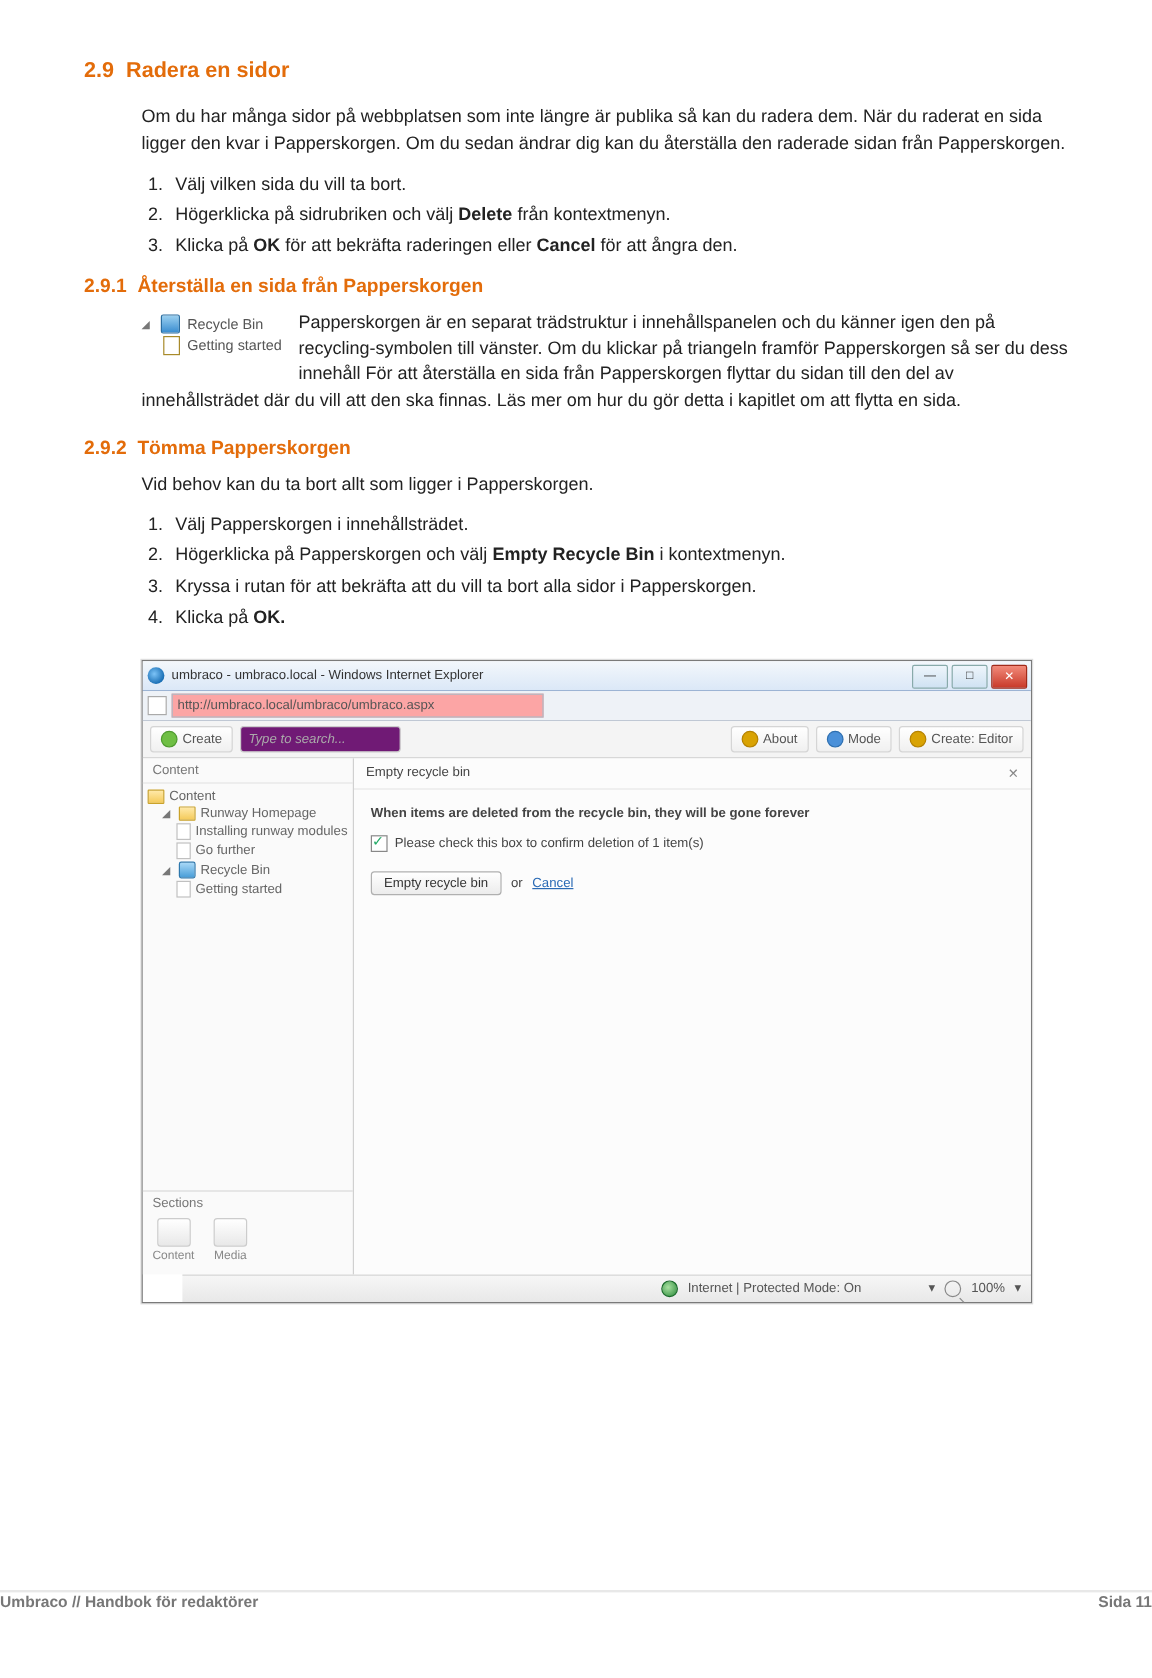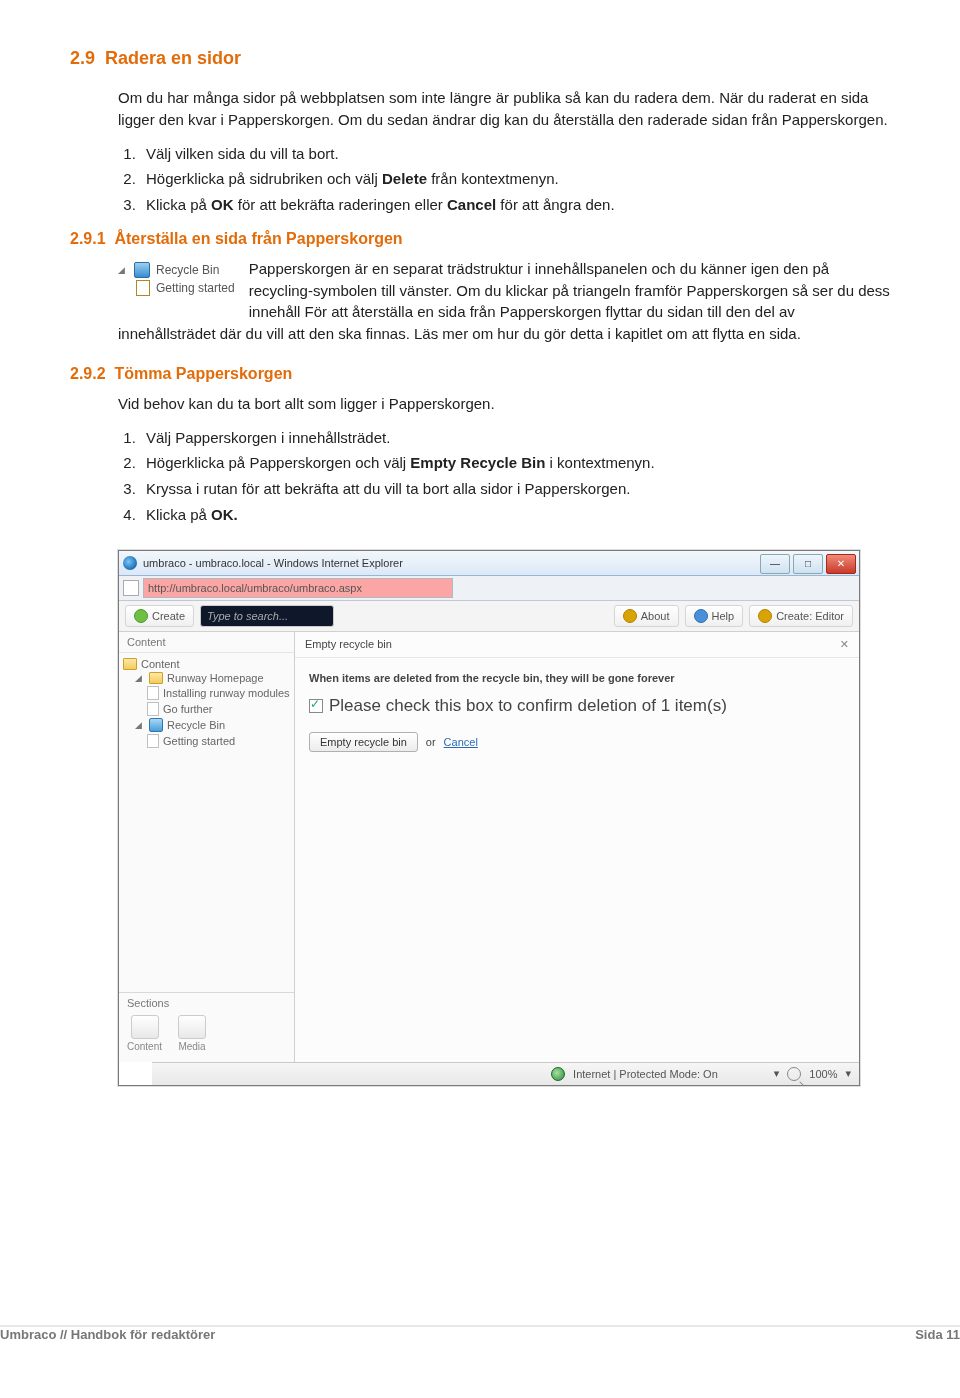--- a/index.html
+++ b/index.html
@@ -98,21 +98,21 @@
   }
   .tb-btn{
     display:flex;align-items:center;gap:4px;height:20px;padding:0 8px;
     border:1px solid #d5d5d5;border-radius:3px;
     background:linear-gradient(#fff,#f0f0f0);color:#555;font-size:11px;
   }
   .tb-icon{width:12px;height:12px;border-radius:50%;background:#d9a303;border:1px solid #b58200;}
   .tb-icon.green{background:#6fbf44;border-color:#4e9a2e;}
   .tb-icon.blue{background:#4a90d9;border-color:#2e6fb0;}
   .search-box{
-    height:20px;border:1px solid #ccc;background:#0f172a;border-radius:3px;
+    height:20px;border:1px solid #ccc;background:#701a75;border-radius:3px;
     padding:0 6px;display:flex;align-items:center;color:#aaa;font-style:italic;width:120px;
   }
   .tb-spacer{flex:1;}
   .app-body{display:flex;height:430px;}
   .sidebar{
     width:175px;border-right:1px solid #d0d0d0;background:#fafafa;
     display:flex;flex-direction:column;
   }
   .side-head{
     padding:4px 8px;color:#777;border-bottom:1px solid #e5e5e5;
@@ -128,21 +128,21 @@
   .sec-row{display:flex;gap:16px;}
   .sec-item{display:flex;flex-direction:column;align-items:center;color:#888;font-size:10px;}
   .sec-ico{width:26px;height:22px;background:linear-gradient(#fff,#e8e8e8);border:1px solid #ccc;border-radius:3px;margin-bottom:2px;}
   .main-panel{flex:1;background:#fcfcfc;position:relative;}
   .panel-header{
     display:flex;justify-content:space-between;padding:6px 10px;color:#444;border-bottom:1px solid #e6e6e6;
   }
   .panel-close{color:#888;cursor:default;}
   .panel-body{padding:14px 14px;color:#444;}
   .warn-line{font-weight:bold;font-size:11px;margin-bottom:12px;}
-  .check-row{display:flex;align-items:center;gap:6px;margin-bottom:16px;font-size:17px;}
+  .check-row{display:flex;align-items:center;gap:6px;margin-bottom:16px;font-size:11px;}
   .chk{width:12px;height:12px;border:1px solid #888;background:#fff;position:relative;}
   .chk::after{content:"✓";position:absolute;top:-3px;left:0;font-size:12px;color:#2a6;}
   .btn-row{display:flex;align-items:center;gap:8px;font-size:11px;}
   .panel-btn{
     padding:3px 10px;border:1px solid #b0b0b0;border-radius:3px;
     background:linear-gradient(#fff,#ececec);color:#333;
   }
   .link{color:#2a6ab5;text-decoration:underline;}
   .statusbar{
     display:flex;align-items:center;height:22px;border-top:1px solid #c8c8c8;
@@ -240,21 +240,21 @@
           <span>Create</span>
         </div>
       <div class="search-box">Type to search...</div>
       <div class="tb-spacer"></div>
       <div class="tb-btn">
           <span class="tb-icon"></span>
           <span>About</span>
         </div>
       <div class="tb-btn">
           <span class="tb-icon blue"></span>
-          <span>Help</span>
+          <span>Mode</span>
         </div>
       <div class="tb-btn">
           <span class="tb-icon"></span>
           <span>Create: Editor</span>
         </div>
     </div>
     <div class="app-body">
       <div class="sidebar">
         <div class="side-head">Content</div>
         <div class="tree">

